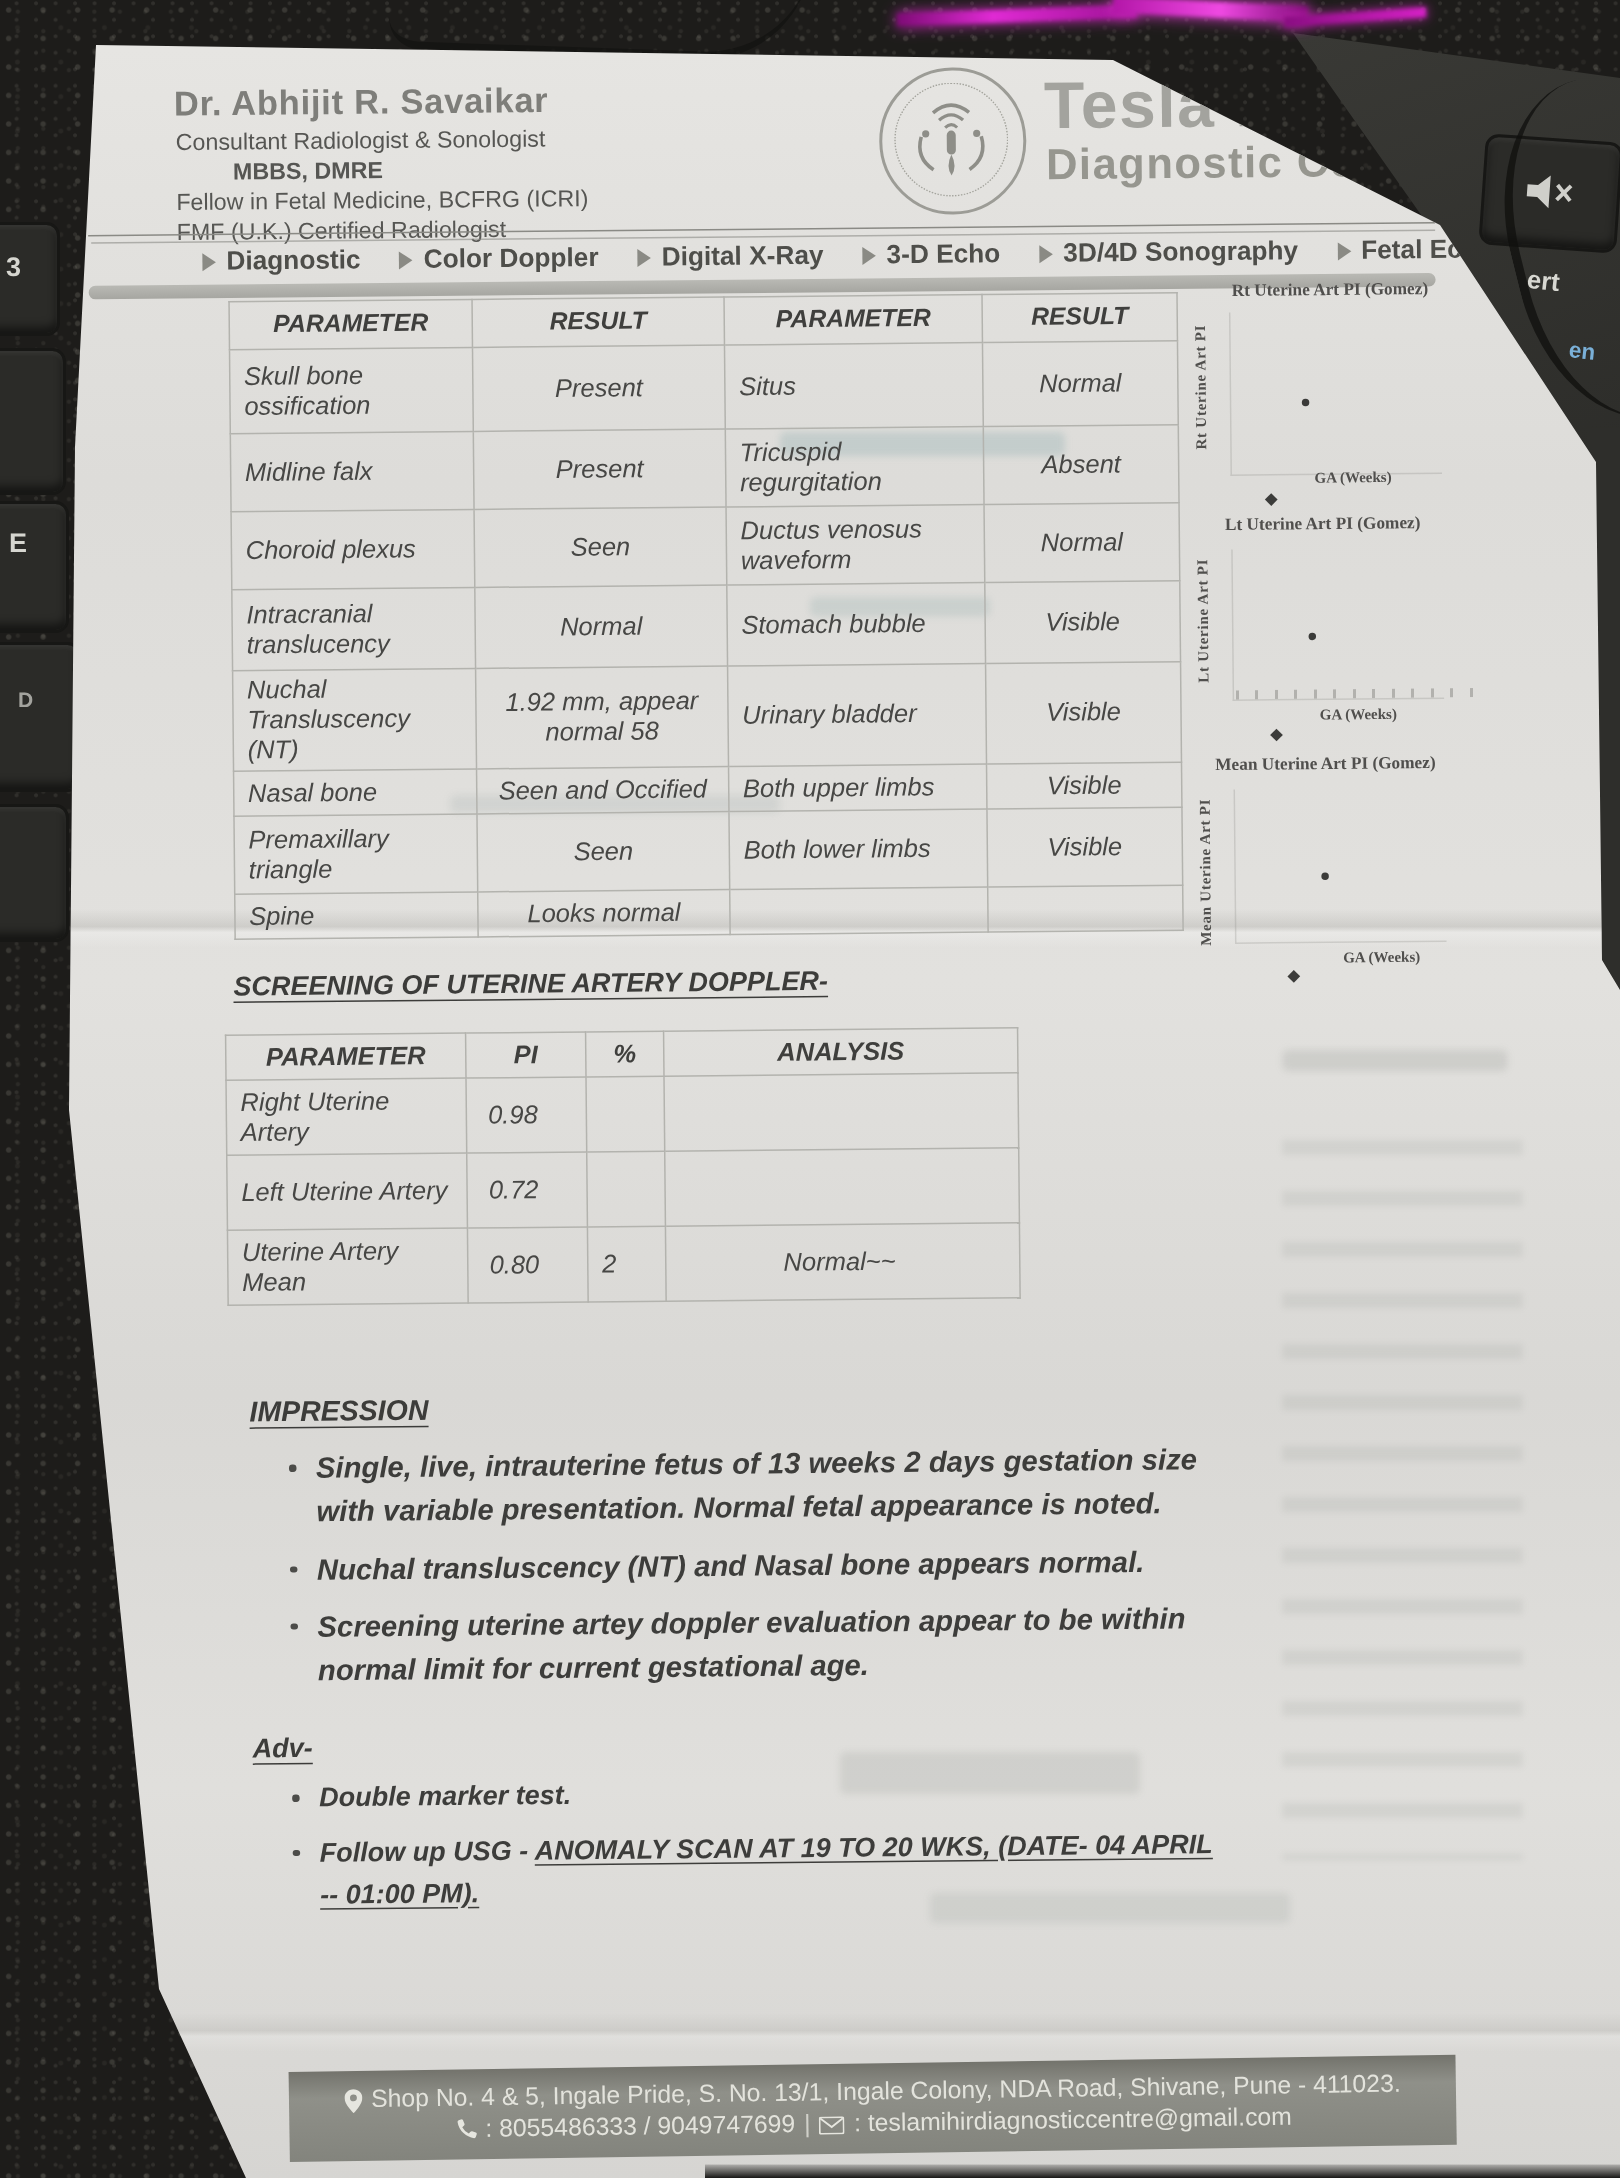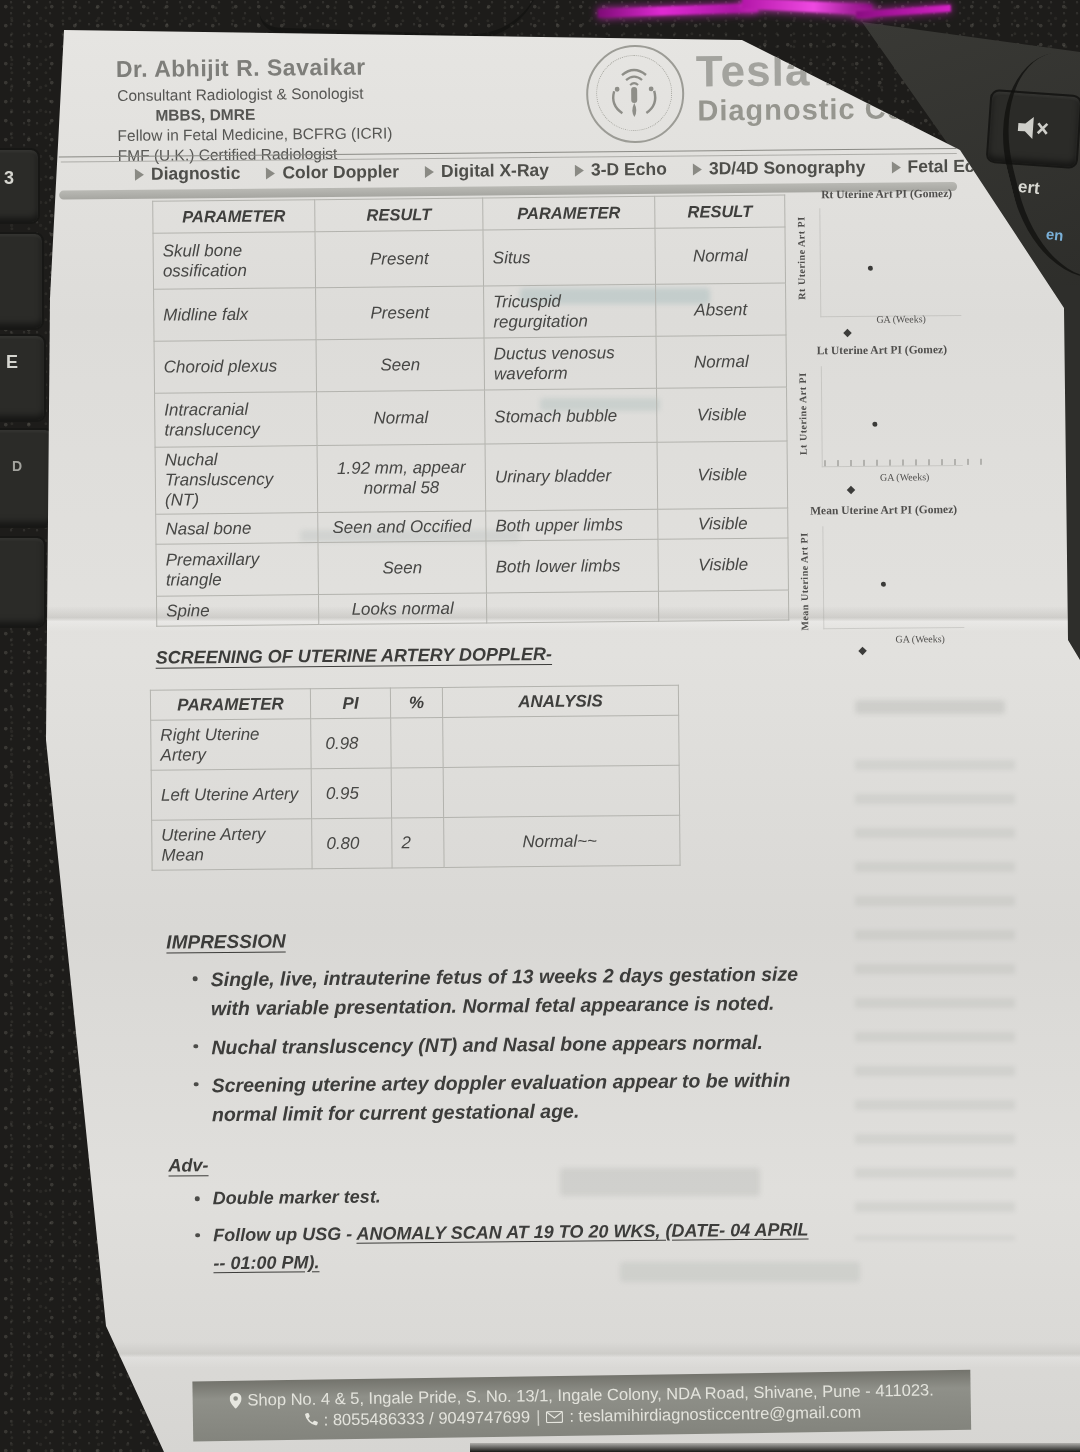--- a/index.html
+++ b/index.html
@@ -61,21 +61,21 @@
   .doppler{position:absolute;left:150px;top:686px;width:528px;table-layout:fixed;font-size:17px;}
   .doppler td,.doppler th{border:1.2px solid #b3b3ae;padding:3px 9px;vertical-align:middle;}
   .doppler th{text-align:center;color:#3f3f3d;}
   .doppler td.num{text-align:left;padding-left:14px;}
 
   
   .charts{position:absolute;left:798px;top:185px;width:200px;height:500px;
     font-family:"Liberation Serif","DejaVu Serif",serif;color:#504f4d;}
   .chart-title{position:absolute;font-size:11.5px;font-weight:bold;white-space:nowrap;}
   .chart-ylab{position:absolute;font-size:10px;font-weight:bold;writing-mode:vertical-rl;transform:rotate(180deg);letter-spacing:.5px;}
-  .chart-xlab{position:absolute;font-size:10px;font-weight:normal;}
+  .chart-xlab{position:absolute;font-size:10px;font-weight:bold;}
   .chart-dot{position:absolute;width:5px;height:5px;border-radius:50%;background:#3b3b39;}
   .chart-diamond{position:absolute;width:6px;height:6px;background:#3c3c3a;transform:rotate(45deg);}
   .chart-axis{position:absolute;border-left:1px solid #8d8d88;border-bottom:1px solid #8d8d88;opacity:.28;}
   .tickrow{position:absolute;height:6px;opacity:.4;
     background:repeating-linear-gradient(90deg,#6e6e69 0 2px,transparent 2px 13px);}
 
   
   .sec-head{font-weight:bold;font-style:italic;text-decoration:underline;text-underline-offset:4px;color:#3c3c3a;}
   .blist{list-style:none;margin:0;padding:0;}
   .blist li{position:relative;padding-left:22px;margin-bottom:9px;}
@@ -302,21 +302,21 @@
         <th>ANALYSIS</th>
       </tr>
       <tr style="height:50px;">
         <td>Right Uterine Artery</td>
         <td class="num">0.98</td>
         <td></td>
         <td></td>
       </tr>
       <tr style="height:50px;">
         <td>Left Uterine Artery</td>
-        <td class="num">0.95</td>
+        <td class="num">0.72</td>
         <td></td>
         <td></td>
       </tr>
       <tr style="height:50px;">
         <td>Uterine Artery Mean</td>
         <td class="num">0.80</td>
         <td>2</td>
         <td style="padding-left:78px;">Normal~~</td>
       </tr>
     </tbody>

